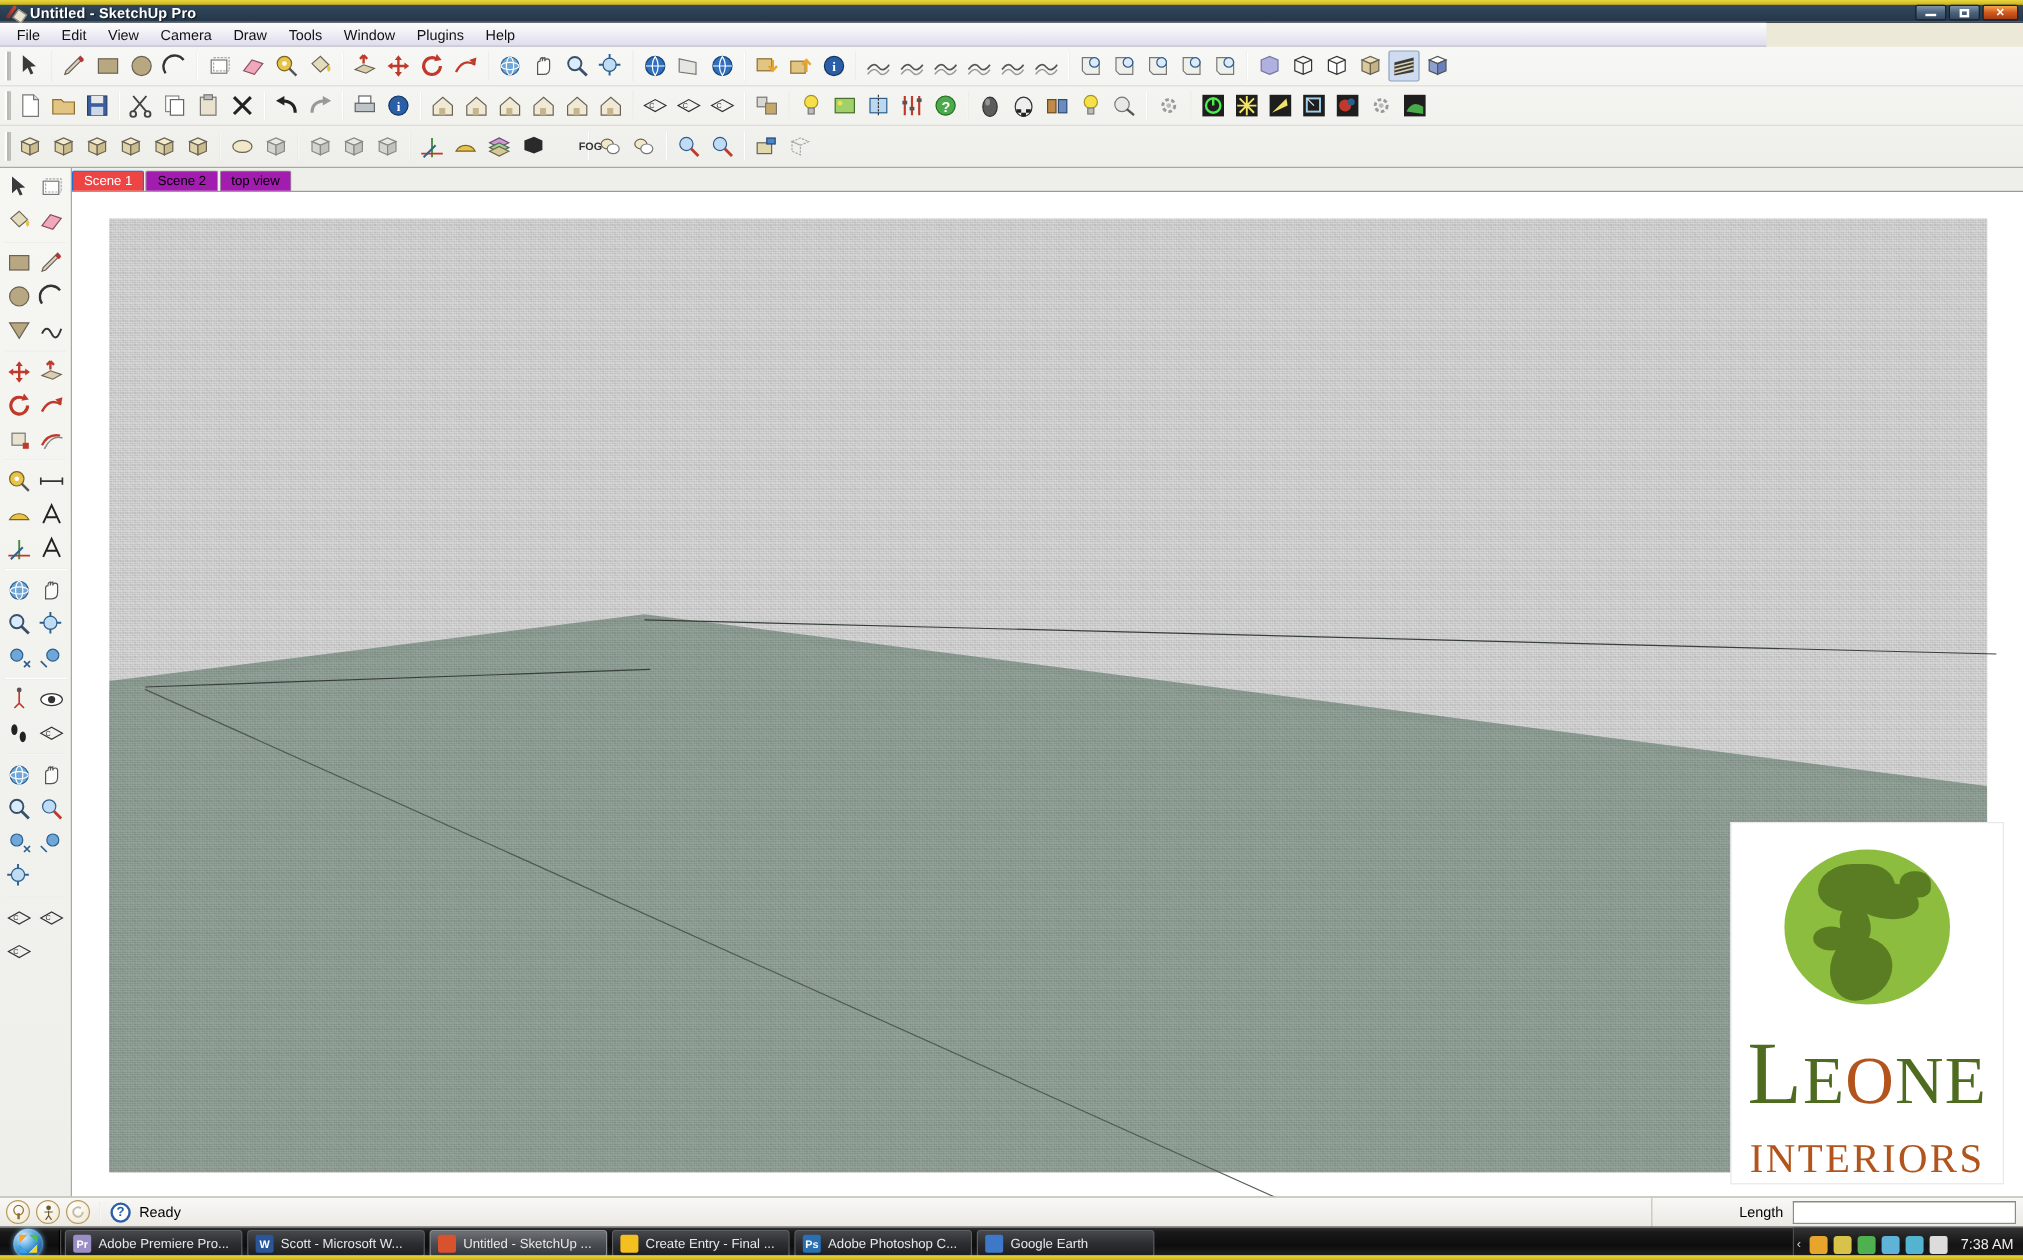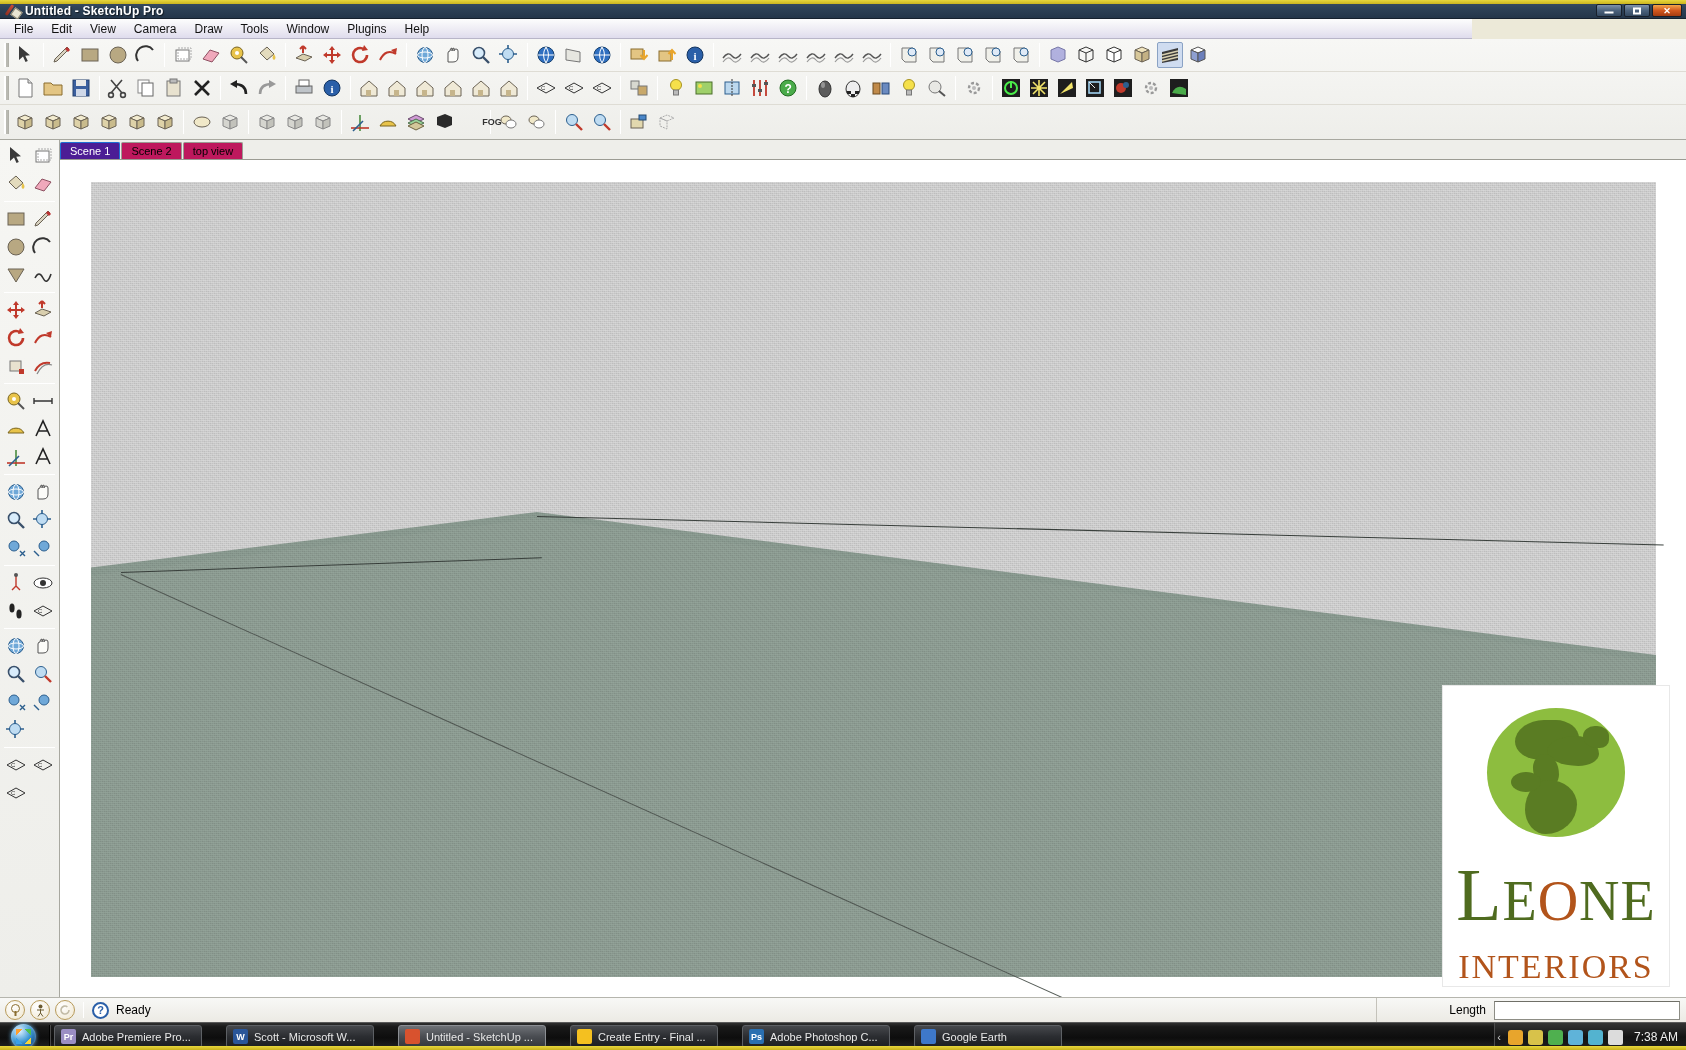--- a/index.html
+++ b/index.html
@@ -58,23 +58,23 @@
     border:1px solid transparent; border-radius:2px; position:relative; font-size:9px;}
   .tb.active { border:1px solid #8aa2c4; background:#cfdcf0; }
   .tb svg { display:block; }
   .tb .lbl { font-size:9px; font-weight:bold; color:#333;margin-left:40px; }
 
   
   .scenetabs { position:absolute; left:0; top:140px; width:1686px; height:20px;
     background:#eeeeea; border-bottom:1px solid #9b9b93; display:flex; align-items:flex-end;
     padding-left:60px; }
   .stab { font-size:11px; padding:2px 9px 2px 9px; margin-right:1px;
-    border:1px solid #9b9b93; border-bottom:none; background:#be185d; color:#000;
+    border:1px solid #9b9b93; border-bottom:none; background:#a21caf; color:#000;
     border-radius:2px 2px 0 0; height:17px; line-height:13px;}
-  .stab.sel { background:#4c1d95; color:#fff; border-color:#1d6fd4; font-weight:normal;}
+  .stab.sel { background:#ef4444; color:#fff; border-color:#1d6fd4; font-weight:normal;}
 
   
   .leftpal { position:absolute; left:0; top:140px; width:60px; height:857px;
     background:linear-gradient(to bottom,#f6f6f3,#eeeeea);
     border-right:1px solid #a8a8a0; padding-top:2px;}
   .lprow { display:flex; justify-content:flex-start; padding-left:2px;}
   .lpsep { height:1px; background:#c8c6be; margin:3px 4px; border-bottom:1px solid #fff;}
   .lb { width:27px; height:28px; display:flex; align-items:center; justify-content:center;
         border:1px solid transparent; border-radius:2px;}
 
@@ -1216,21 +1216,21 @@
       <div class="vcu-lbl">Length</div>
       <input class="vcu-in" value="" style="">
     </div>
   </div>
 
   <div class="taskbar">
     <div class="startorb">
         <div class="orb"></div>
       </div>
     <div class="tbsep"></div>
-    <div id="tbitems" style="display:flex;align-items:flex-end;gap:20px;">
+    <div id="tbitems" style="display:flex;align-items:flex-end;">
         <div class="tbitem">
           <span class="tbico" style="background: rgb(155, 142, 196);">Pr</span>
           <span>Adobe Premiere Pro...</span>
         </div>
         <div class="tbitem">
           <span class="tbico" style="background: rgb(42, 86, 153);">W</span>
           <span>Scott - Microsoft W...</span>
         </div>
         <div class="tbitem act">
           <span class="tbico" style="background: rgb(216, 82, 46);"></span>

